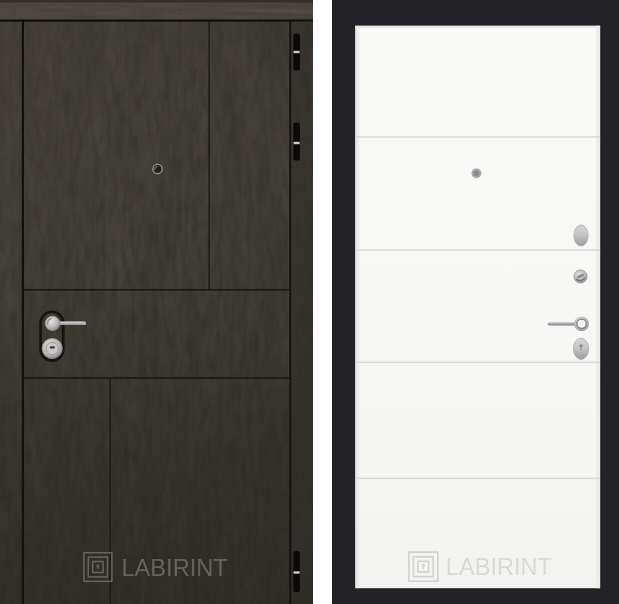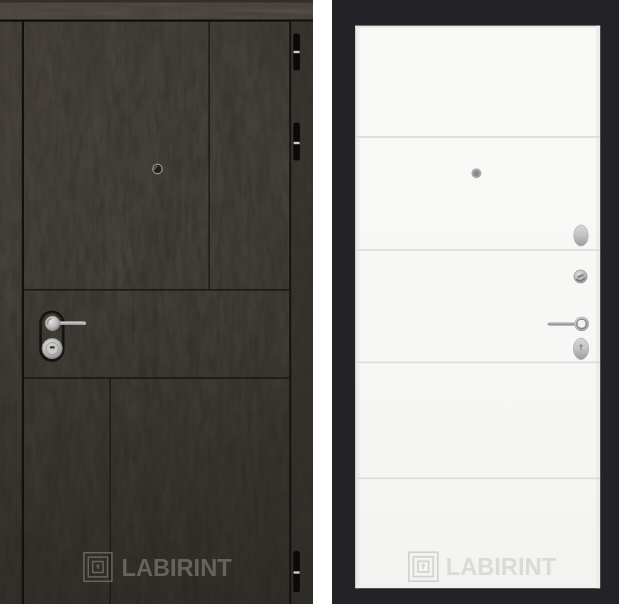--- a/index.html
+++ b/index.html
@@ -1,17 +1,17 @@
 <!DOCTYPE html>
 <html><head>
 <meta charset="utf-8">
 <style>
   html,body{margin:0;padding:0;background:#ffffff;width:619px;height:604px;overflow:hidden;
     font-family:"Liberation Sans", sans-serif;}
-  .abs{position:absolute;font-weight:bold;}
+  .abs{position:absolute;}
 </style>
 </head>
 <body>
 
 <div class="abs" style="left:0;top:0;width:313px;height:604px;">
 <svg width="313" height="604" viewBox="0 0 313 604" xmlns="http://www.w3.org/2000/svg">
   <defs>
     <filter id="grainL" color-interpolation-filters="sRGB" x="-5%" y="-5%" width="110%" height="110%">
       <feTurbulence type="fractalNoise" baseFrequency="0.09 0.012" numOctaves="4" seed="11" result="n"></feTurbulence>
       <feColorMatrix in="n" type="matrix" values="0 0 0 0 0.33  0 0 0 0 0.31  0 0 0 0 0.28  0.6 0.6 0.6 0 -0.35"></feColorMatrix>

